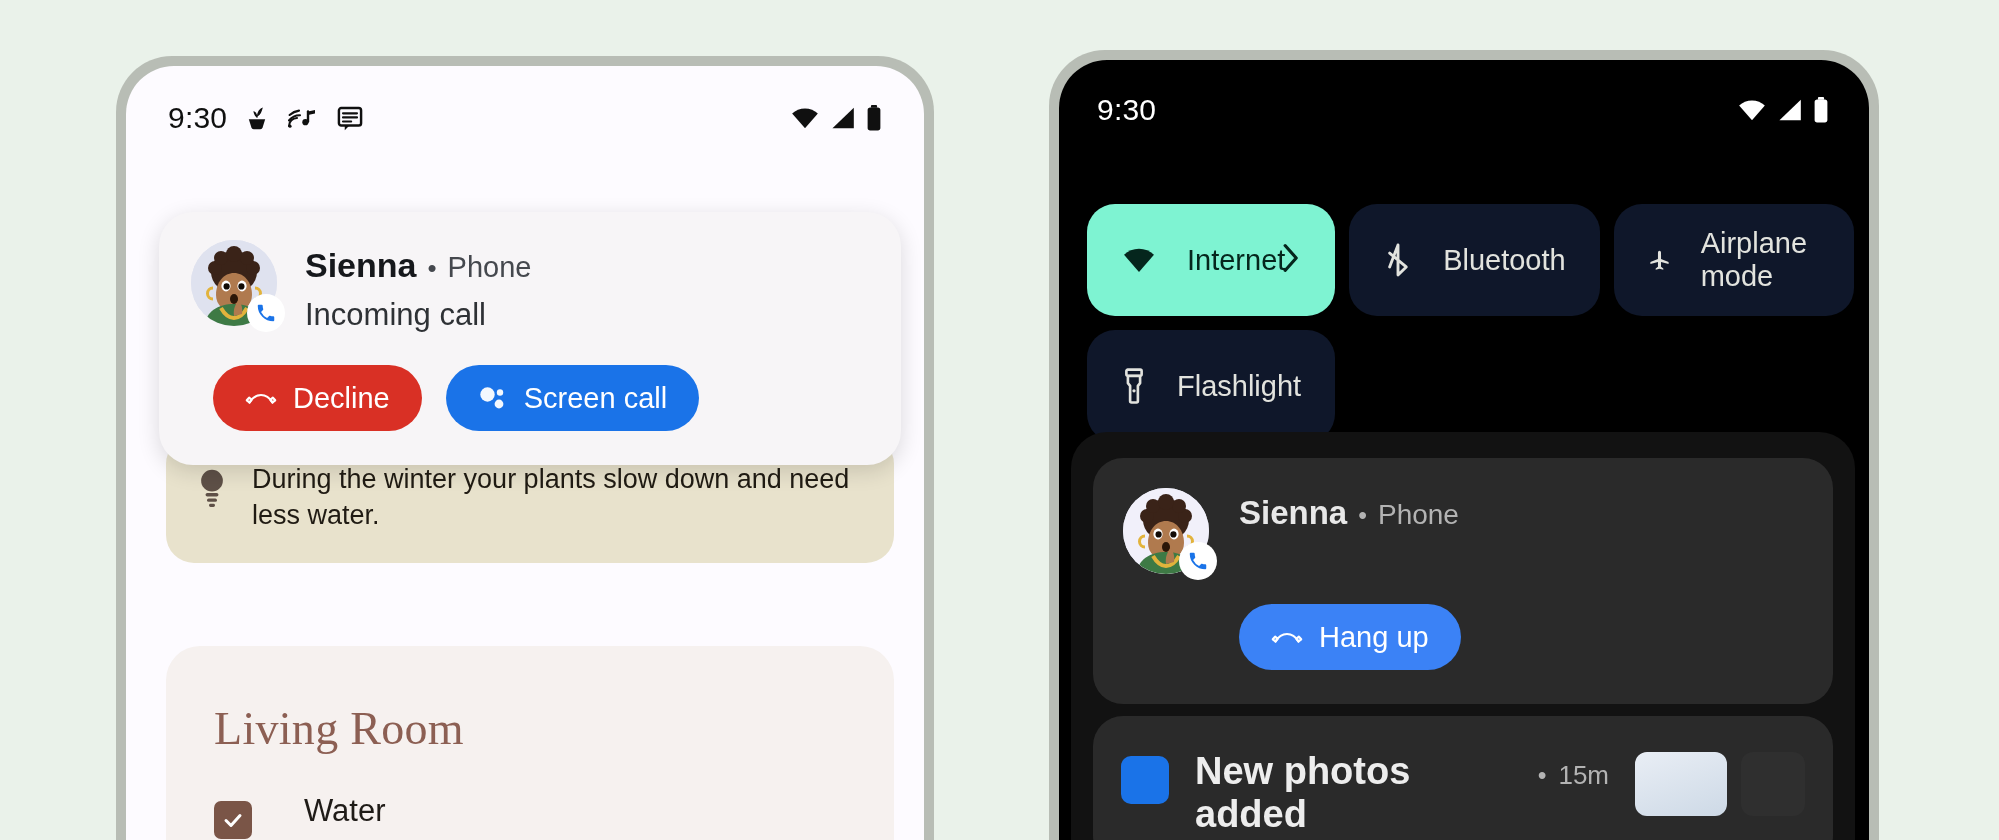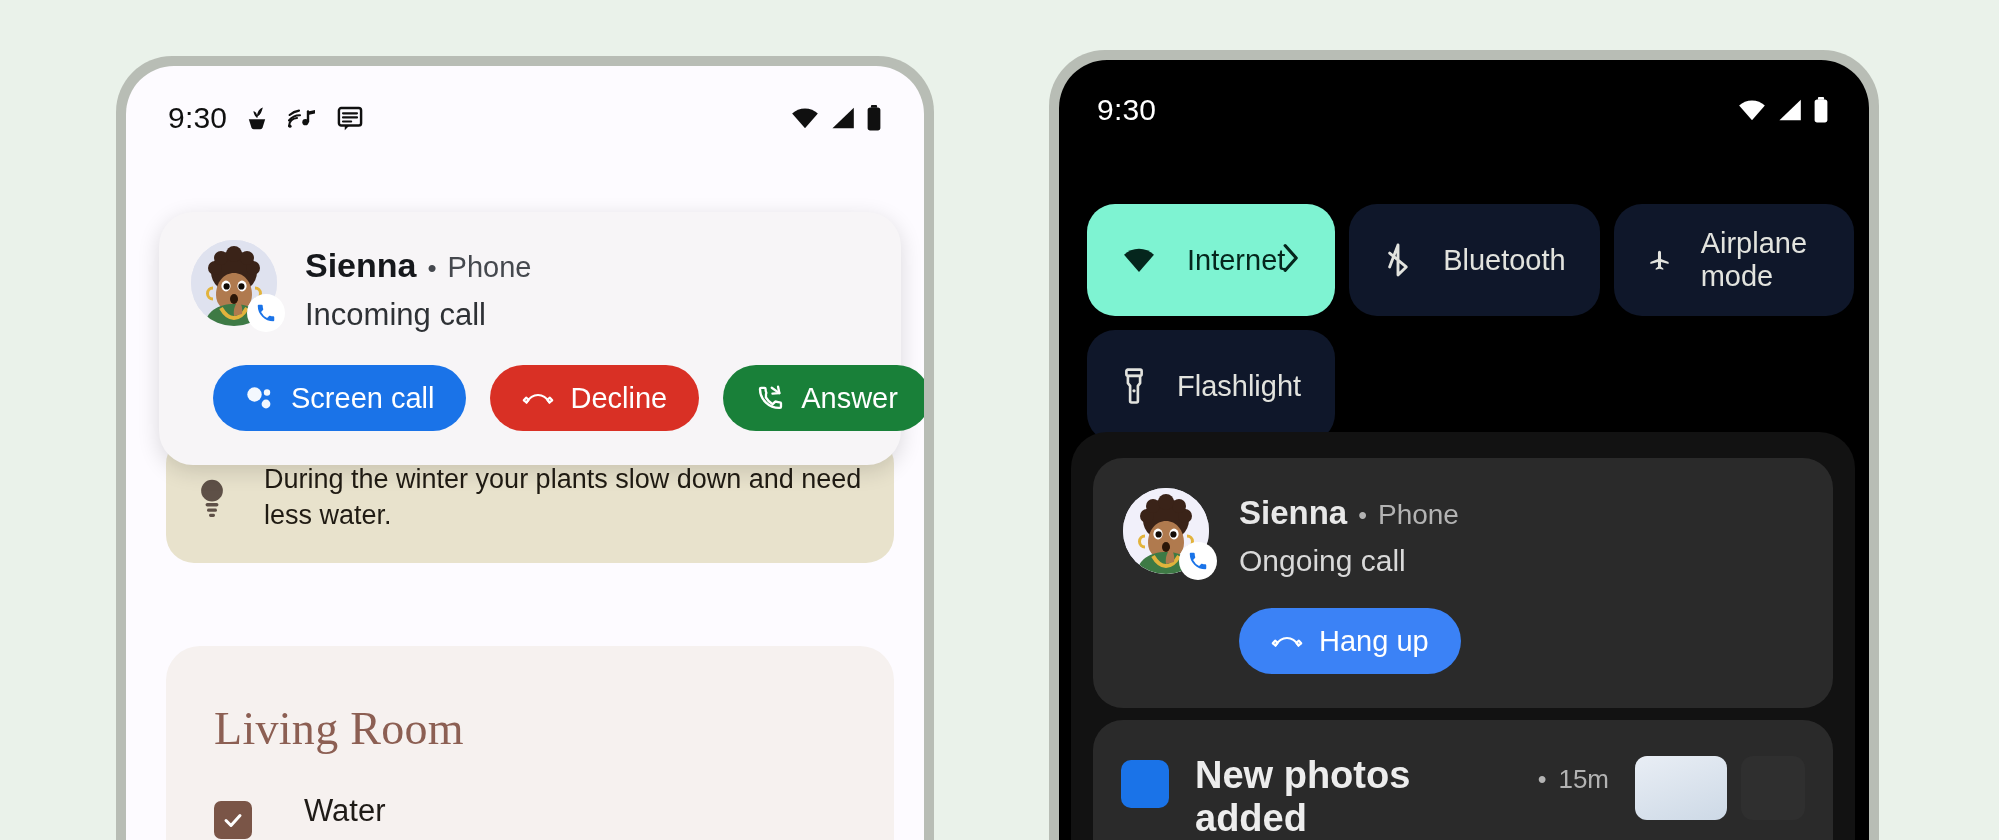--- a/index.html
+++ b/index.html
@@ -91,22 +91,21 @@
   .tip-card {
     position: absolute;
     left: 40px;
     top: 296px;
     width: 728px;
     background: #e8e2cc;
     border-radius: 28px;
     padding: 26px 28px 30px 28px;
     box-sizing: border-box;
     display: flex;
-    gap: 34px;
-    align-items: center;
+    gap: 22px;
   }
   .tip-icon { flex: 0 0 auto; padding-top: 4px; }
   .tip-text {
     font-size: 27px;
     line-height: 1.32;
     color: #201b13;
   }
 
   
   .room-card {
@@ -440,46 +439,38 @@
               <div class="hun-title-row">
                 <span class="hun-name">Sienna</span>
                 <span class="hun-dot">•</span>
                 <span class="hun-app">Phone</span>
               </div>
               <div class="hun-body">Incoming call</div>
             </div>
           </div>
 
           <div class="hun-actions">
+            <button class="pill pill-decline">
+              <svg width="32" height="22" viewBox="0 0 32 22" fill="none" stroke="#ffffff" stroke-width="2.2" stroke-linecap="round" stroke-linejoin="round">
+                <path d="M4.5 15.5C7.5 10.5 11.5 8 16 8s8.5 2.5 11.5 7.5"></path>
+                <path d="M4.5 15.5 1.8 13.3l2.3-2.6 2.6 2.2z"></path>
+                <path d="M27.5 15.5l2.7-2.2-2.3-2.6-2.6 2.2z"></path>
+              </svg>
+              <span>Decline</span>
+            </button>
+
             <button class="pill pill-screen">
               <svg width="30" height="26" viewBox="0 0 30 26" fill="#ffffff">
                 <circle cx="9.5" cy="9.5" r="7.2" opacity="0.95"></circle>
                 <circle cx="22" cy="7.5" r="3.2" opacity="0.95"></circle>
                 <circle cx="21" cy="19" r="4.4" opacity="0.95"></circle>
               </svg>
               <span>Screen call</span>
             </button>
 
-            <button class="pill pill-decline">
-              <svg width="32" height="22" viewBox="0 0 32 22" fill="none" stroke="#ffffff" stroke-width="2.2" stroke-linecap="round" stroke-linejoin="round">
-                <path d="M4.5 15.5C7.5 10.5 11.5 8 16 8s8.5 2.5 11.5 7.5"></path>
-                <path d="M4.5 15.5 1.8 13.3l2.3-2.6 2.6 2.2z"></path>
-                <path d="M27.5 15.5l2.7-2.2-2.3-2.6-2.6 2.2z"></path>
-              </svg>
-              <span>Decline</span>
-            </button>
-
-            <button class="pill pill-answer">
-              <svg width="30" height="28" viewBox="0 0 24 24" fill="none" stroke="#ffffff" stroke-width="2" stroke-linecap="round" stroke-linejoin="round">
-                <path d="M8.5 11.5a14 14 0 0 0 5.8 5.8l2-2c.3-.3.7-.4 1-.2 1 .4 2.1.6 3.2.6.5 0 .9.4.9.9v3c0 .5-.4.9-.9.9A16.5 16.5 0 0 1 3.4 4.2c0-.5.4-.9.9-.9h3c.5 0 .9.4.9.9 0 1.1.2 2.2.6 3.2.1.3 0 .7-.2 1z"></path>
-                <path d="M13.5 3.2l6.5 4.6"></path>
-                <path d="M14.1 8.3l5.9-.5-1.1-5.5"></path>
-              </svg>
-              <span>Answer</span>
-            </button>
           </div>
         </div>
 
       </div>
     </div>
   </div>
 
   <div class="phone" id="phone-right">
     <div class="phone-screen">
 
@@ -574,21 +565,20 @@
                   </svg>
                 </div>
               </div>
 
               <div>
                 <div class="hun-title-row">
                   <span class="notif-name">Sienna</span>
                   <span class="notif-dot">•</span>
                   <span class="notif-app">Phone</span>
                 </div>
-                <div class="notif-body">Ongoing call</div>
               </div>
             </div>
 
             <div class="notif-actions">
               <button class="pill pill-hangup">
                 <svg width="32" height="22" viewBox="0 0 32 22" fill="none" stroke="#ffffff" stroke-width="2.2" stroke-linecap="round" stroke-linejoin="round">
                   <path d="M4.5 15.5C7.5 10.5 11.5 8 16 8s8.5 2.5 11.5 7.5"></path>
                   <path d="M4.5 15.5 1.8 13.3l2.3-2.6 2.6 2.2z"></path>
                   <path d="M27.5 15.5l2.7-2.2-2.3-2.6-2.6 2.2z"></path>
                 </svg>

